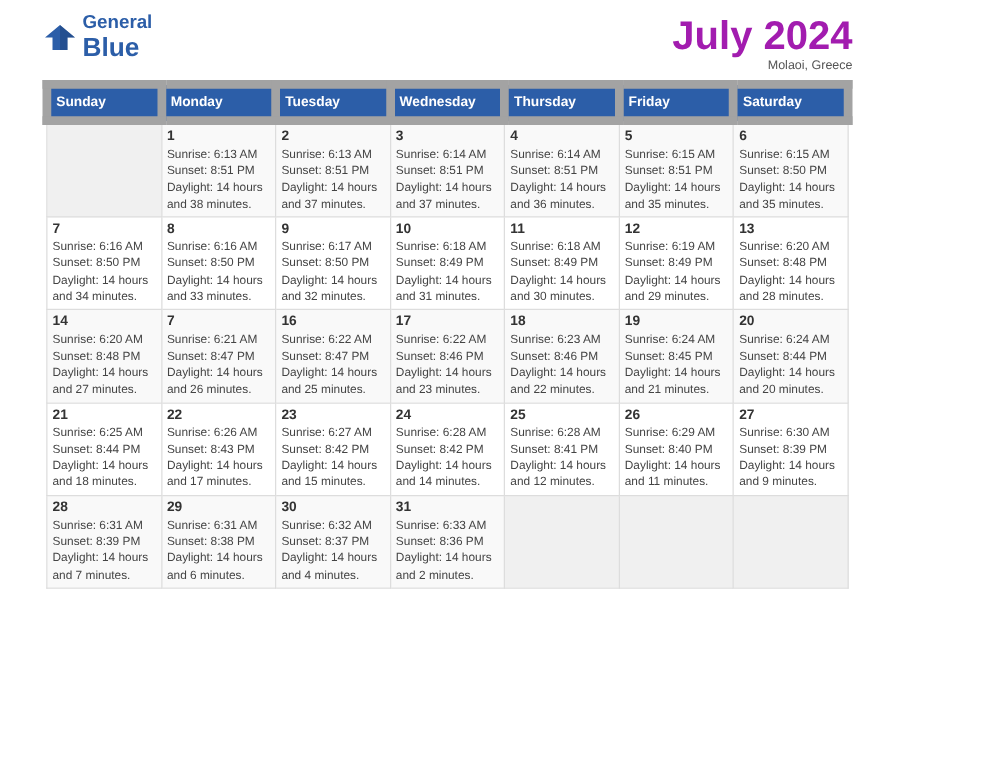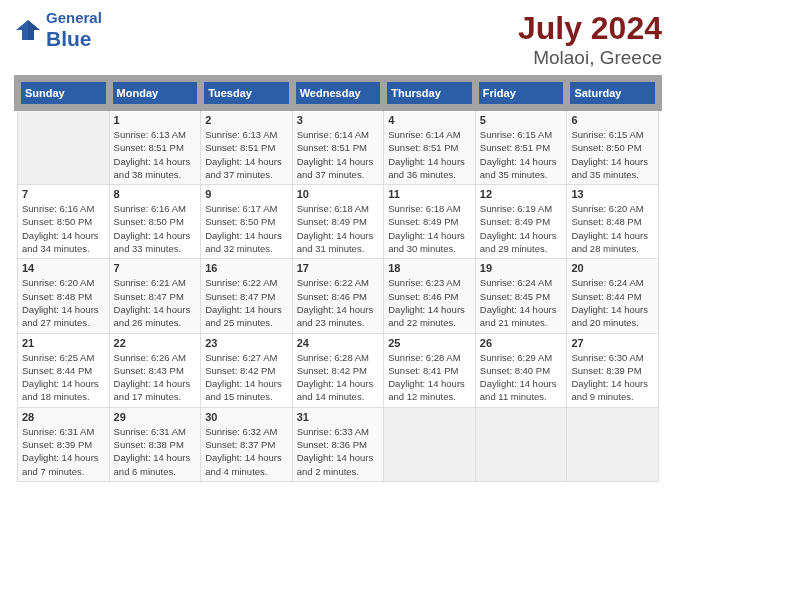--- a/index.html
+++ b/index.html
@@ -8,20 +8,21 @@
       background: #fff;
       width: 792px;
       height: 612px;
       overflow: hidden;
     }
     .page {
       width: 676px;
       height: 612px;
       padding: 10px 14px;
       background: #fff;
+      margin-left: 20px;
     }
     .header {
       display: flex;
       justify-content: space-between;
       align-items: flex-start;
       margin-bottom: 6px;
     }
     .logo {
       display: flex;
       align-items: center;
@@ -36,24 +37,24 @@
     .logo-icon {
       width: 28px;
       height: 28px;
     }
     .title-block {
       text-align: right;
     }
     .month-year {
       font-size: 32px;
       font-weight: bold;
-      color: #7f1d1d;
+      color: #a21caf;
     }
     .location {
-      font-size: 19px;
+      font-size: 10px;
       color: #555;
     }
     table {
       width: 100%;
       border-collapse: collapse;
       font-size: 10px;
     }
     thead tr {
       background: #2c5ea8;
       color: #fff;

